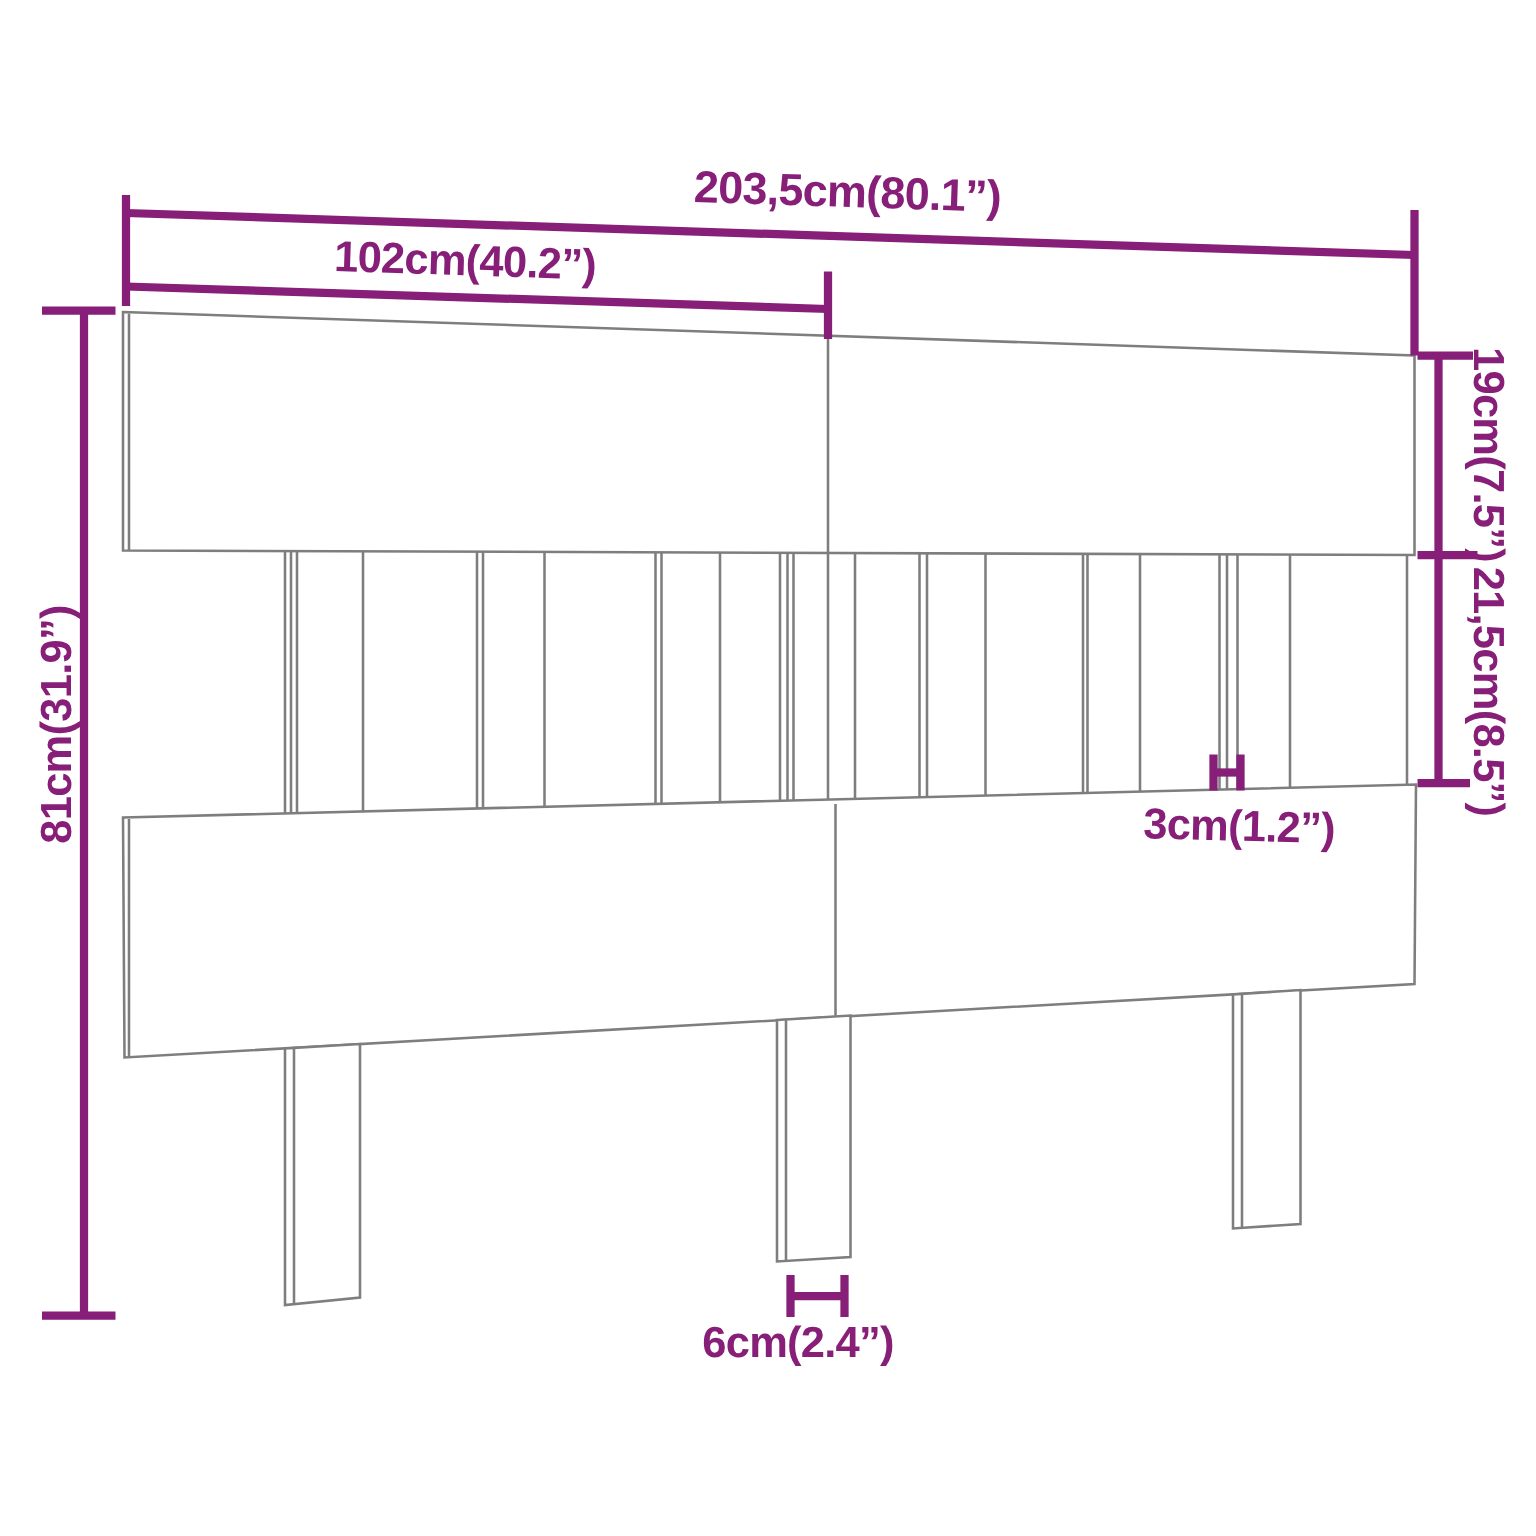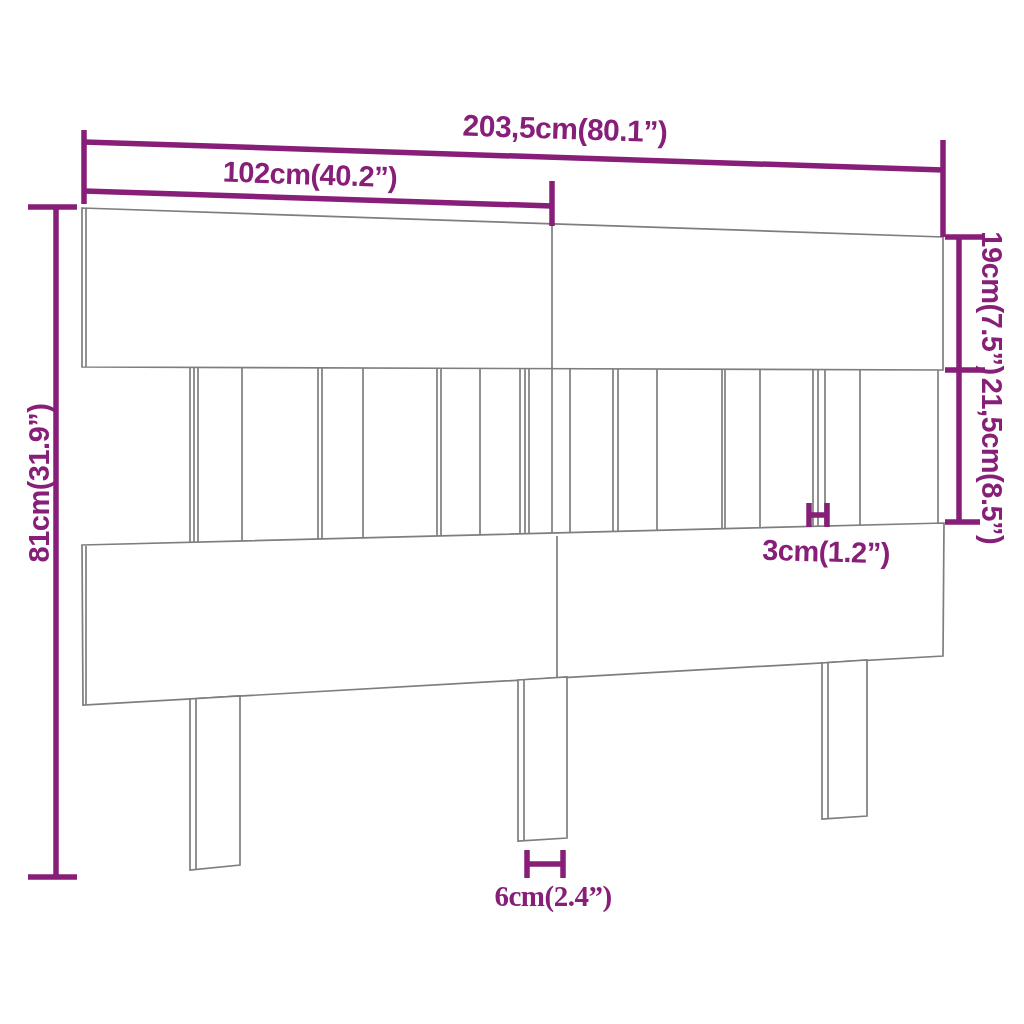--- a/index.html
+++ b/index.html
@@ -27,21 +27,21 @@
     letter-spacing:-0.5px;
     white-space:nowrap;
     transform-origin:center center;
   }
   .lbl-total-width   {left:565px;top:129px;transform:translate(-50%,-50%) rotate(1.9deg);font-size:30px;}
   .lbl-half-width    {left:310px;top:175px;transform:translate(-50%,-50%) rotate(1.9deg);}
   .lbl-top-board     {left:991px;top:303px;transform:translate(-50%,-50%) rotate(90deg);}
   .lbl-middle-section{left:991px;top:461px;transform:translate(-50%,-50%) rotate(90deg);}
   .lbl-total-height  {left:39px; top:483px;transform:translate(-50%,-50%) rotate(-90deg);}
   .lbl-slat-gap      {left:826px;top:552px;transform:translate(-50%,-50%) rotate(1.5deg);}
-  .lbl-leg-width     {left:553px;top:896px;transform:translate(-50%,-50%);font-family:Liberation Serif, serif;}
+  .lbl-leg-width     {left:532px;top:896px;transform:translate(-50%,-50%);}
 </style>
 </head>
 <body>
 
 <div class="stage">
   <svg id="drawing-svg" viewBox="0 0 1024 1024">
       <polygon points="82,208 943,237 943,370 82,367" class="poly"></polygon>
       <polygon points="82,545 944,523 943,656 83,705" class="poly"></polygon>
       <polygon points="190,699 240,696 240,865 190,870" class="poly"></polygon>
       <polygon points="518,680 567,677 567,838 518,841" class="poly"></polygon>

